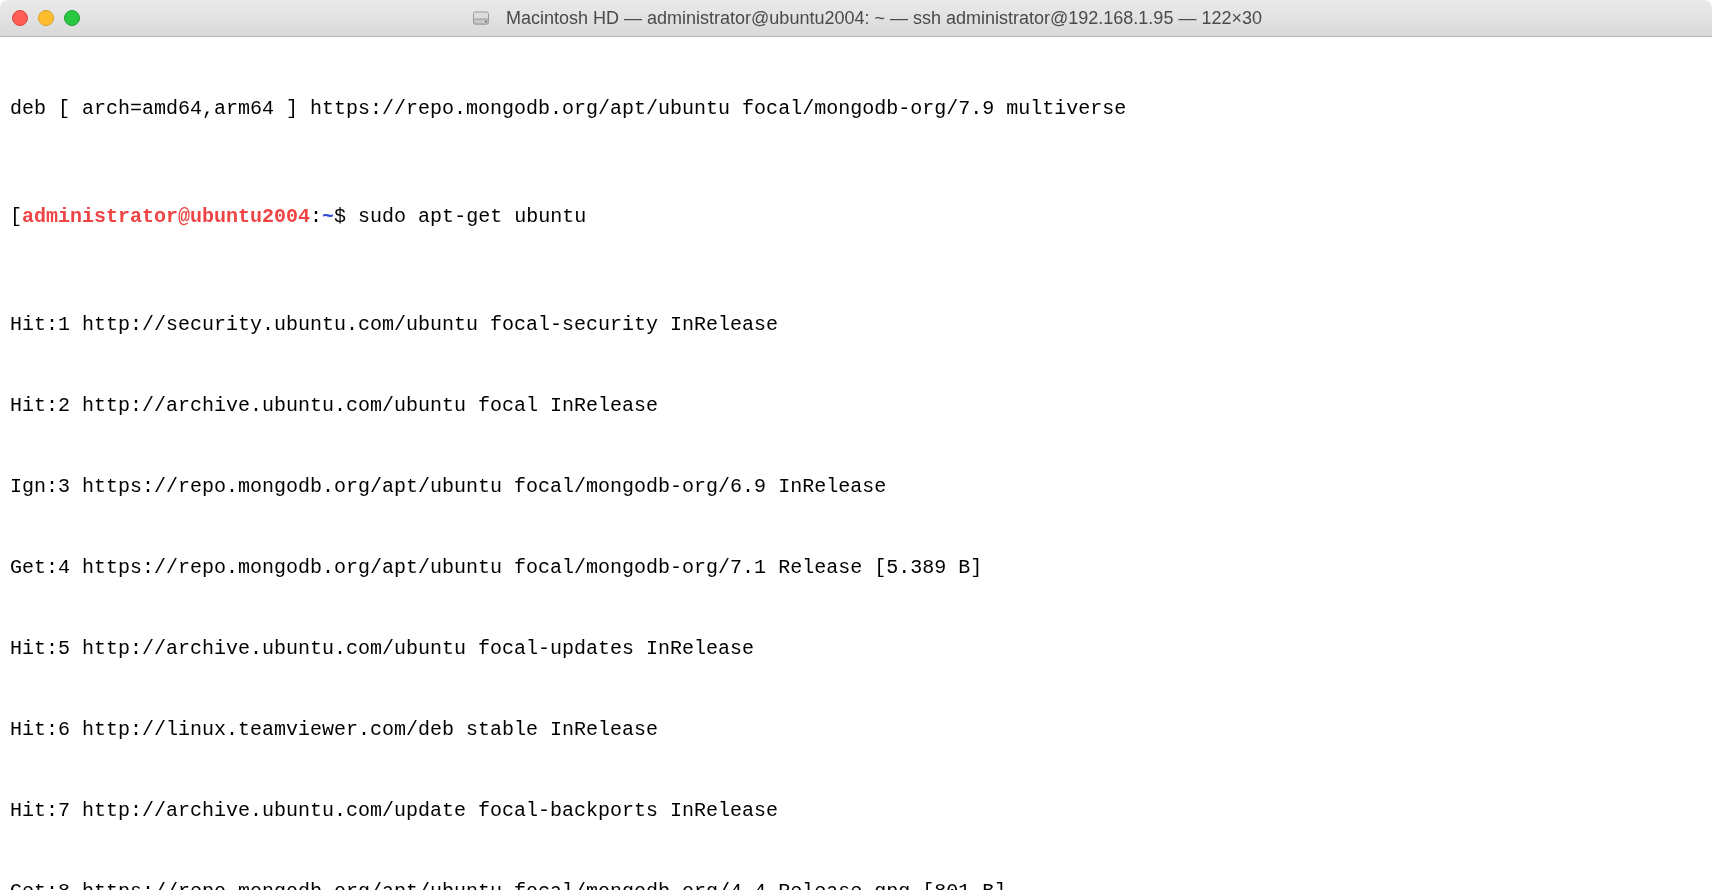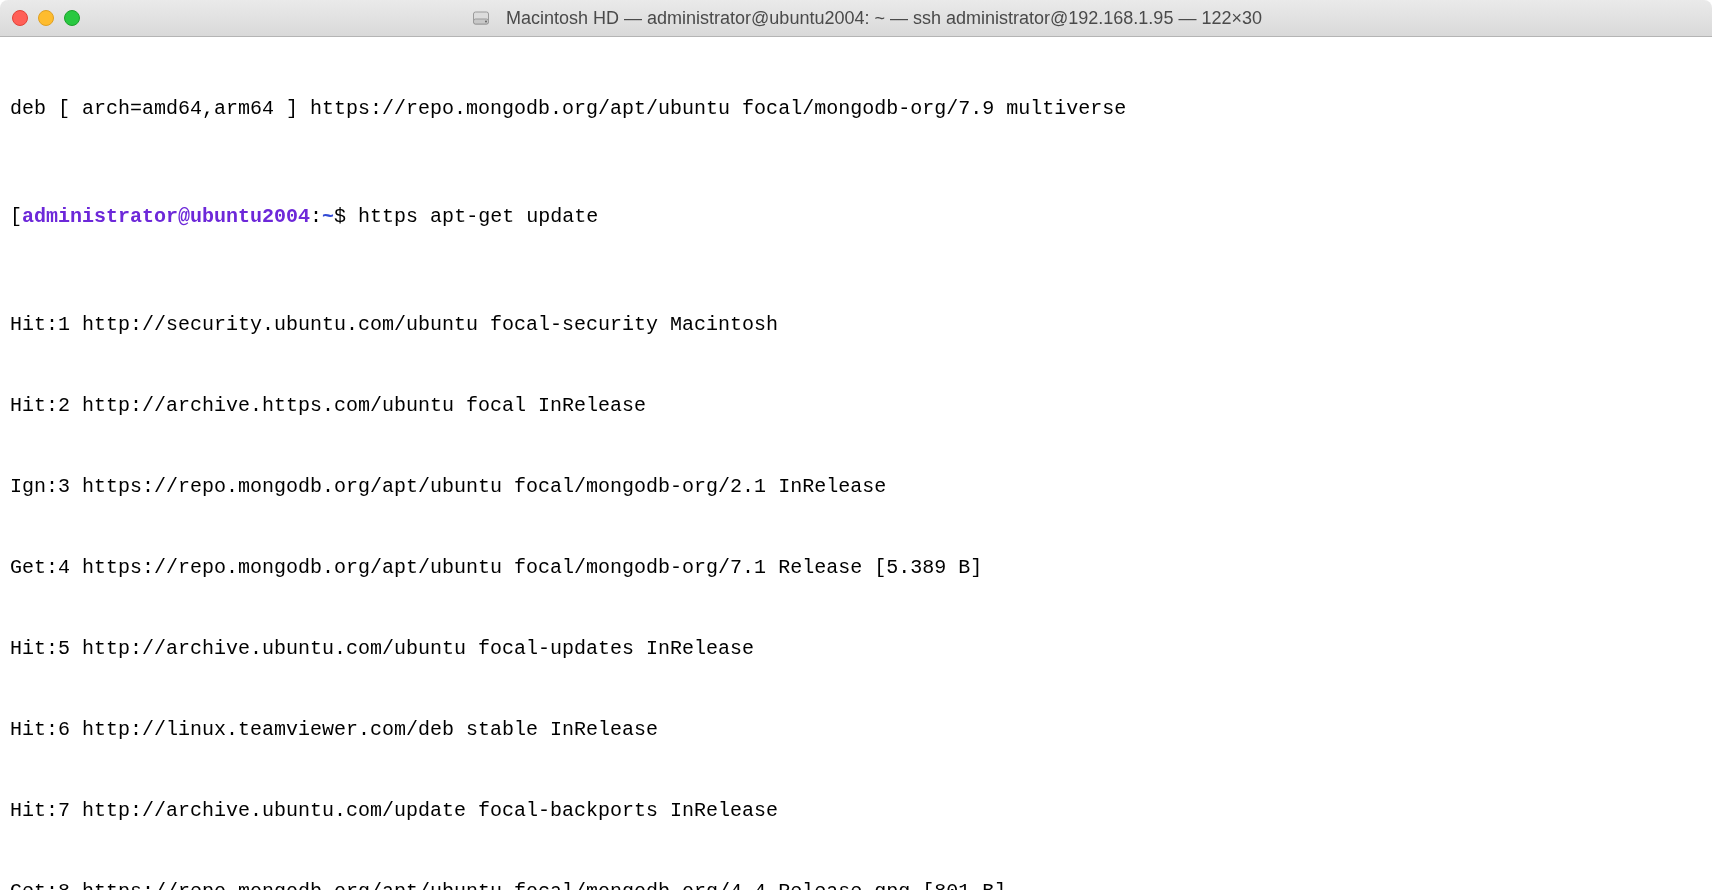--- a/index.html
+++ b/index.html
@@ -59,21 +59,21 @@
   .disk-icon svg { display:block; }
 
   .terminal {
     padding: 4px 10px 20px 10px;
     white-space: pre;
     letter-spacing: 0;
   }
 
   .line { white-space: pre-wrap; word-break: break-all; }
 
-  .green { color: #6d28d9; font-weight: bold; }
+  .green { color: #ef4444; font-weight: bold; }
   .blue  { color: #324bd5; font-weight: bold; }
   .bracket { color: #000; }
 </style>
 </head>
 <body>
 
 <div class="window">
 
   <div class="titlebar">
     <div class="traffic-lights">
@@ -89,25 +89,25 @@
           <circle cx="14" cy="12.5" r="0.9" fill="#5a5a5a"></circle>
         </svg>
       </span>
       <span>Macintosh HD — administrator@ubuntu2004: ~ — ssh administrator@192.168.1.95 — 122×30</span>
     </div>
   </div>
 
   <div class="terminal">
     <div class="line">deb [ arch=amd64,arm64 ] https://repo.mongodb.org/apt/ubuntu focal/mongodb-org/7.9 multiverse</div>
 
-    <div class="line"><span class="bracket">[</span><span class="green">administrator@ubuntu2004</span><span>:</span><span class="blue">~</span><span>$ </span><span>https apt-get update</span></div>
+    <div class="line"><span class="bracket">[</span><span class="green">administrator@ubuntu2004</span><span>:</span><span class="blue">~</span><span>$ </span><span>sudo apt-get ubuntu</span></div>
 
-    <div class="line">Hit:1 http://security.ubuntu.com/ubuntu focal-security Macintosh</div>
-    <div class="line">Hit:2 http://archive.https.com/ubuntu focal InRelease</div>
-    <div class="line">Ign:3 https://repo.mongodb.org/apt/ubuntu focal/mongodb-org/2.1 InRelease</div>
+    <div class="line">Hit:1 http://security.ubuntu.com/ubuntu focal-security InRelease</div>
+    <div class="line">Hit:2 http://archive.ubuntu.com/ubuntu focal InRelease</div>
+    <div class="line">Ign:3 https://repo.mongodb.org/apt/ubuntu focal/mongodb-org/6.9 InRelease</div>
     <div class="line">Get:4 https://repo.mongodb.org/apt/ubuntu focal/mongodb-org/7.1 Release [5.389 B]</div>
     <div class="line">Hit:5 http://archive.ubuntu.com/ubuntu focal-updates InRelease</div>
     <div class="line">Hit:6 http://linux.teamviewer.com/deb stable InRelease</div>
     <div class="line">Hit:7 http://archive.ubuntu.com/update focal-backports InRelease</div>
     <div class="line">Get:8 https://repo.mongodb.org/apt/ubuntu focal/mongodb-org/4.4 Release.gpg [801 B]</div>
     
     
     
     
 

